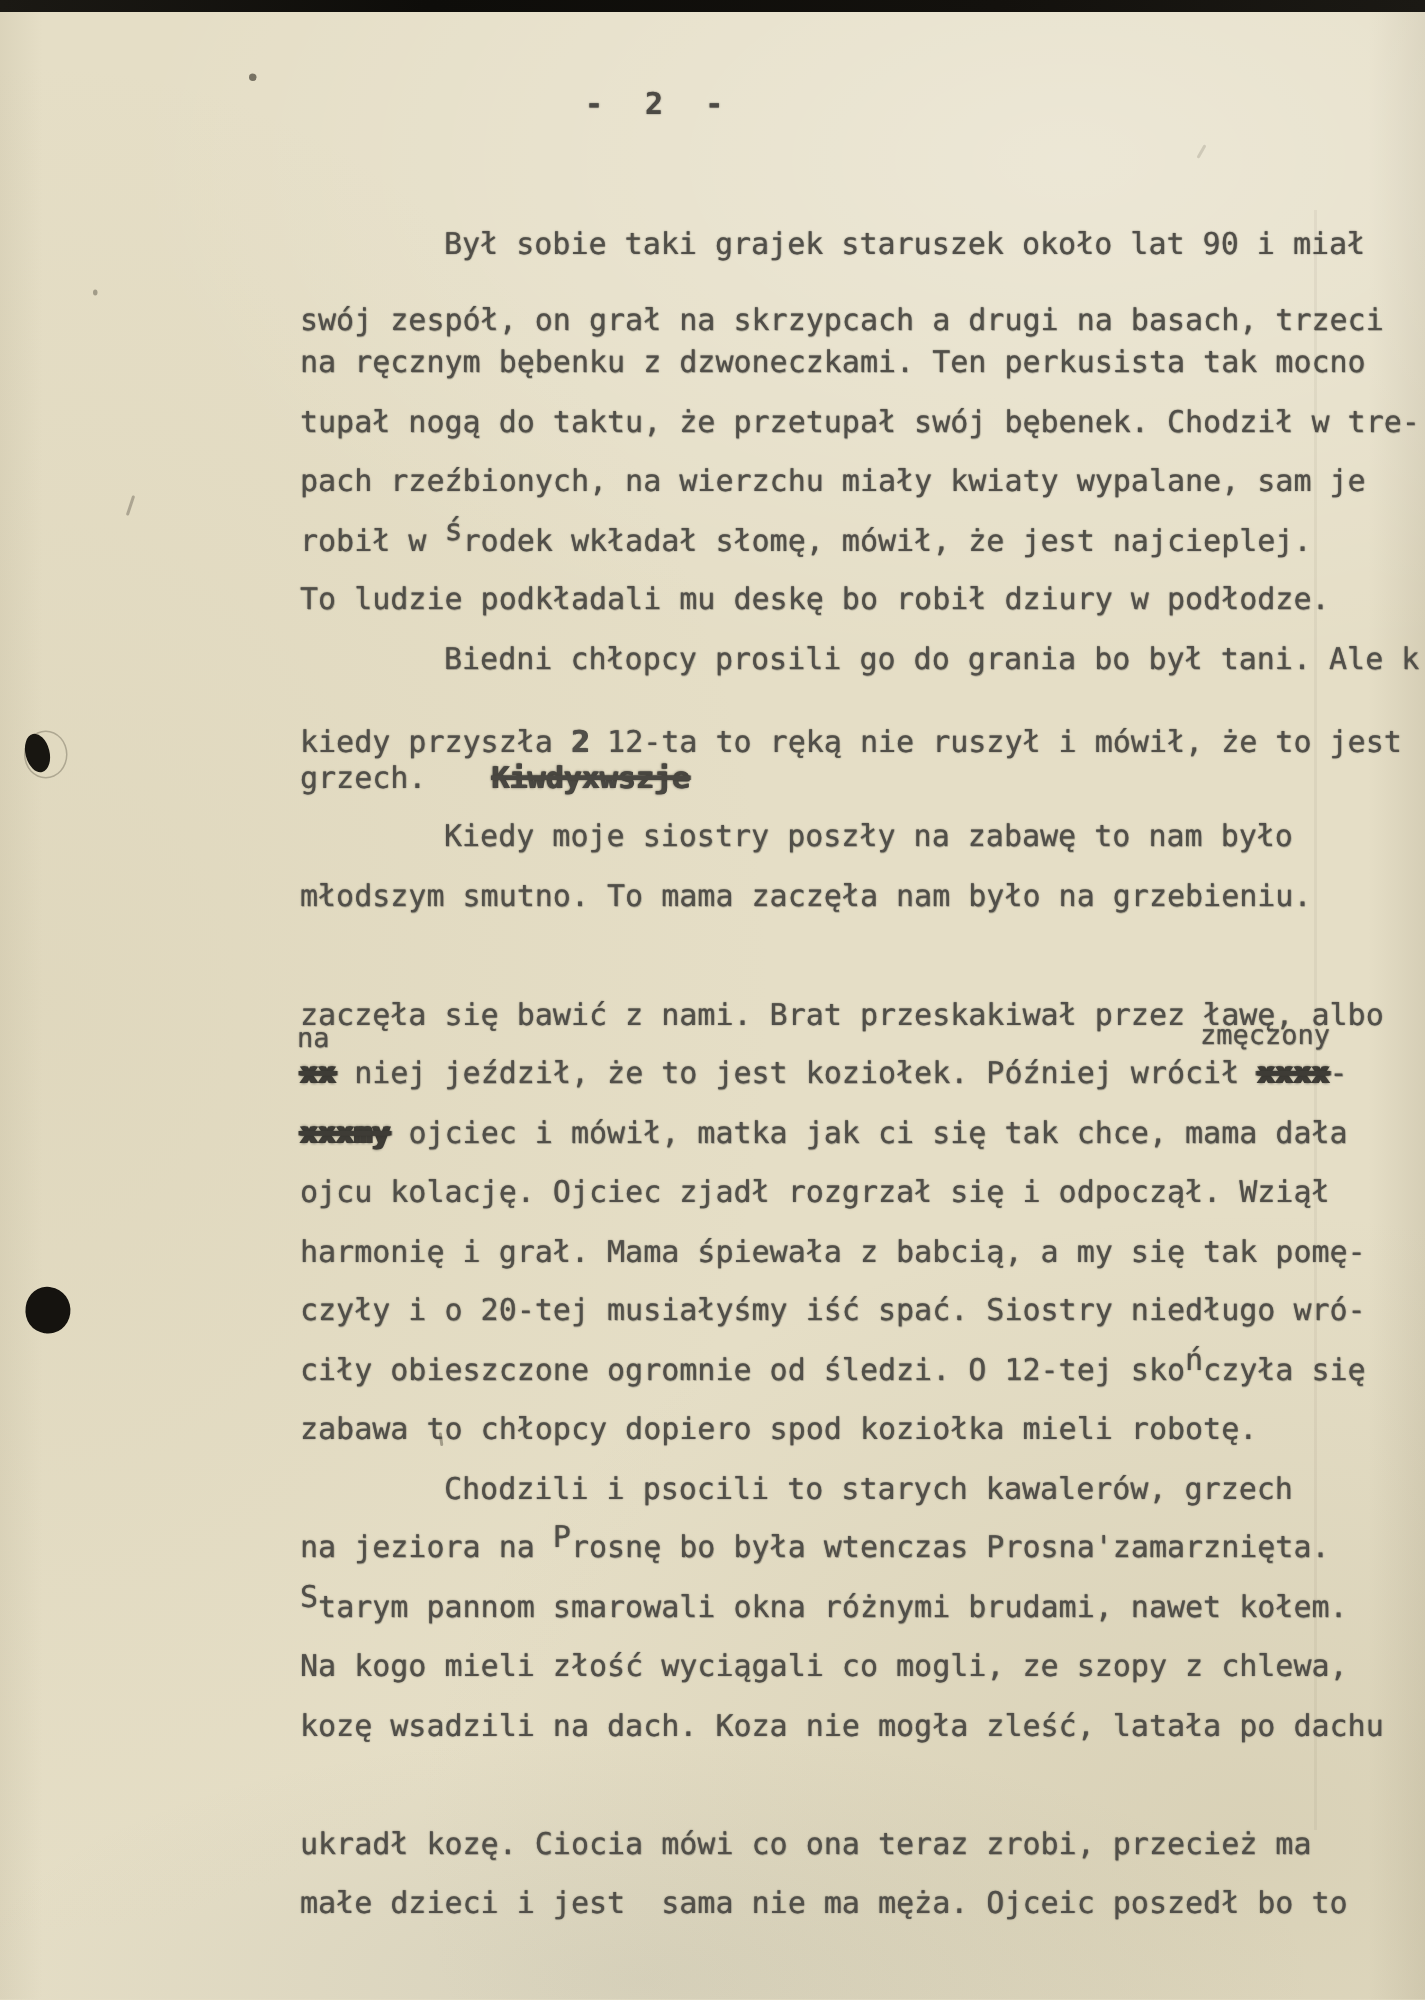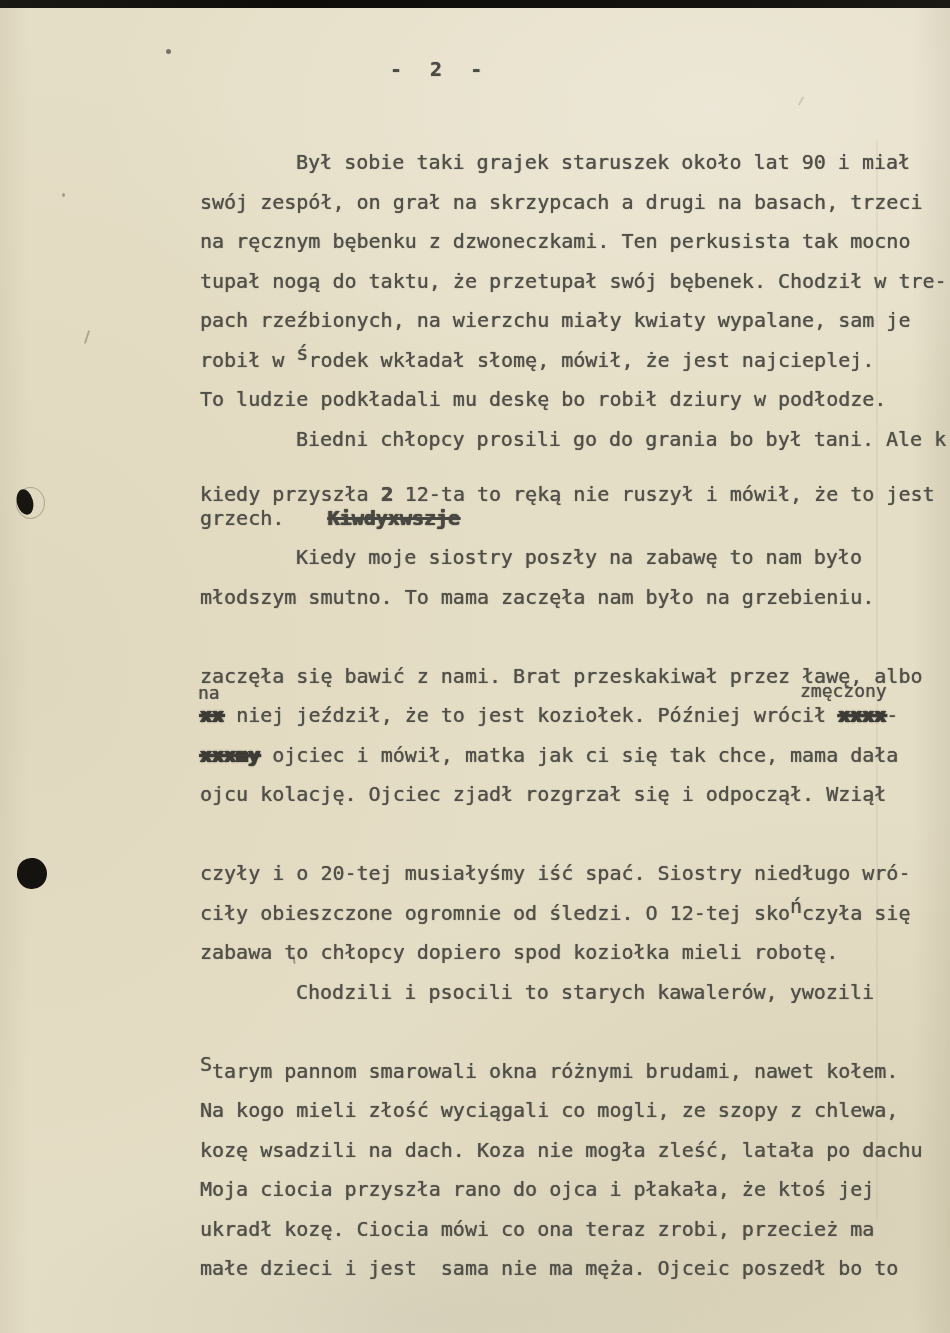--- a/index.html
+++ b/index.html
@@ -84,43 +84,44 @@
   <div class="speck sp4"></div>
   <div class="speck sp5"></div>
   <div class="hole-crescent"></div>
   <div class="hole-dot"></div>
 
   <div class="page-number">- 2 -</div>
 
   <main class="text-block">
 
     <p class="line indent" style="top:150px">Był sobie taki grajek staruszek około lat 90 i miał</p>
-    <p class="line" style="top:190px">swój zespół, on grał na skrzypcach a drugi na basach, trzeci</p>
+    <p class="line" style="top:201px">swój zespół, on grał na skrzypcach a drugi na basach, trzeci</p>
     <p class="line" style="top:229px">na ręcznym bębenku z dzwoneczkami. Ten perkusista tak mocno</p>
     <p class="line" style="top:269px">tupał nogą do taktu, że przetupał swój bębenek. Chodził w tre-</p>
     <p class="line" style="top:308px">pach rzeźbionych, na wierzchu miały kwiaty wypalane, sam je</p>
     <p class="line" style="top:348px"><span>robił w </span><span class="raised">ś</span><span>rodek wkładał słomę, mówił, że jest najcieplej.</span></p>
     <p class="line" style="top:387px">To ludzie podkładali mu deskę bo robił dziury w podłodze.</p>
 
     <p class="line indent" style="top:427px">Biedni chłopcy prosili go do grania bo był tani. Ale k</p>
     <p class="line" style="top:482px"><span>kiedy przyszła </span><span class="overtype">2</span><span> 12-ta to ręką nie ruszył i mówił, że to jest</span></p>
     <p class="line" style="top:506px"><span>grzech. </span><span class="strike">Kiwdyxwszje</span></p>
 
     <p class="line indent" style="top:545px">Kiedy moje siostry poszły na zabawę to nam było</p>
     <p class="line" style="top:585px">młodszym smutno. To mama zaczęła nam było na grzebieniu.</p>
     <p class="line" style="top:664px">zaczęła się bawić z nami. Brat przeskakiwał przez ławę, albo</p>
     <p class="line" style="top:703px"><span class="insert" style="left:-2px;top:-19px">na</span><span class="blot">xx</span><span> niej jeździł, że to jest koziołek. Później wrócił </span><span class="blot">xxxx</span><span>-</span><span class="insert" style="left:600px;top:-21px">zmęczony</span></p>
     <p class="line" style="top:743px"><span class="blot">xxxmy</span><span> ojciec i mówił, matka jak ci się tak chce, mama dała</span></p>
     <p class="line" style="top:782px">ojcu kolację. Ojciec zjadł rozgrzał się i odpoczął. Wziął</p>
+    <p class="line" style="top:822px">harmonię i grał. Mama śpiewała z babcią, a my się tak pomę-</p>
     <p class="line" style="top:861px">czyły i o 20-tej musiałyśmy iść spać. Siostry niedługo wró-</p>
     <p class="line" style="top:901px"><span>ciły obieszczone ogromnie od śledzi. O 12-tej sko</span><span class="raised">ń</span><span>czyła się</span></p>
     <p class="line" style="top:940px">zabawa to chłopcy dopiero spod koziołka mieli robotę.</p>
 
-    <p class="line indent" style="top:980px">Chodzili i psocili to starych kawalerów, ywozili</p>
+    <p class="line indent" style="top:980px">Chodzili i psocili to starych kawalerów, grzech</p>
+    <p class="line" style="top:1019px"><span>na jeziora na </span><span class="raised">P</span><span>rosnę bo była wtenczas Prosna'zamarznięta.</span></p>
     <p class="line" style="top:1059px"><span class="raised">S</span><span>tarym pannom smarowali okna różnymi brudami, nawet kołem.</span></p>
     <p class="line" style="top:1098px">Na kogo mieli złość wyciągali co mogli, ze szopy z chlewa,</p>
     <p class="line" style="top:1138px">kozę wsadzili na dach. Koza nie mogła zleść, latała po dachu</p>
-    <p class="line" style="top:1177px">Moja ciocia przyszła rano do ojca i płakała, że ktoś jej</p>
     <p class="line" style="top:1217px">ukradł kozę. Ciocia mówi co ona teraz zrobi, przecież ma</p>
     <p class="line" style="top:1256px">małe dzieci i jest  sama nie ma męża. Ojceic poszedł bo to</p>
 
   </main>
 </div>
 
 </body></html>

